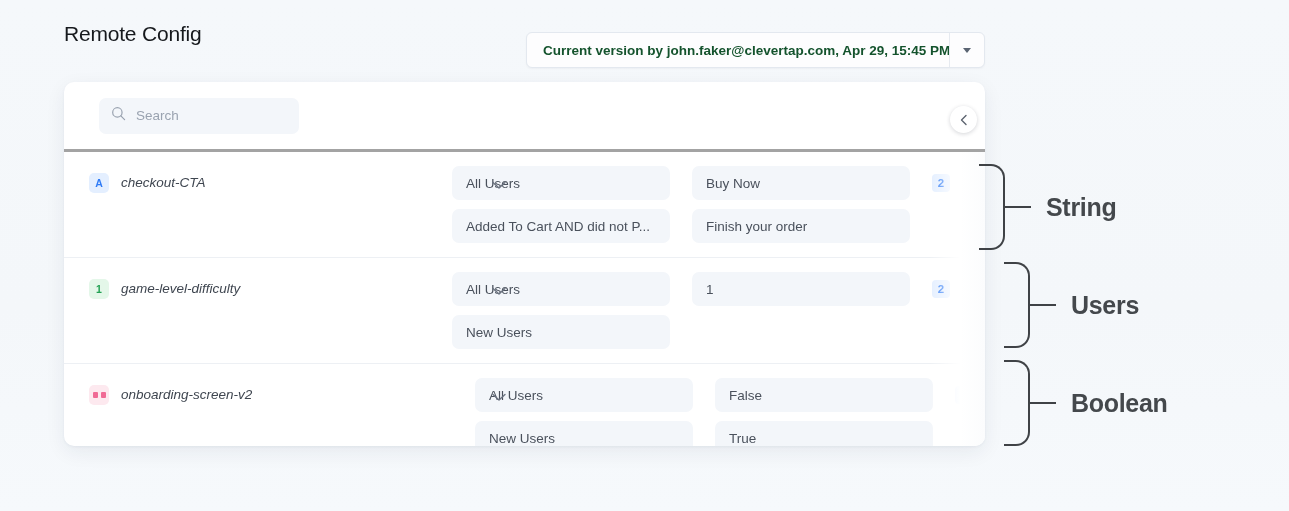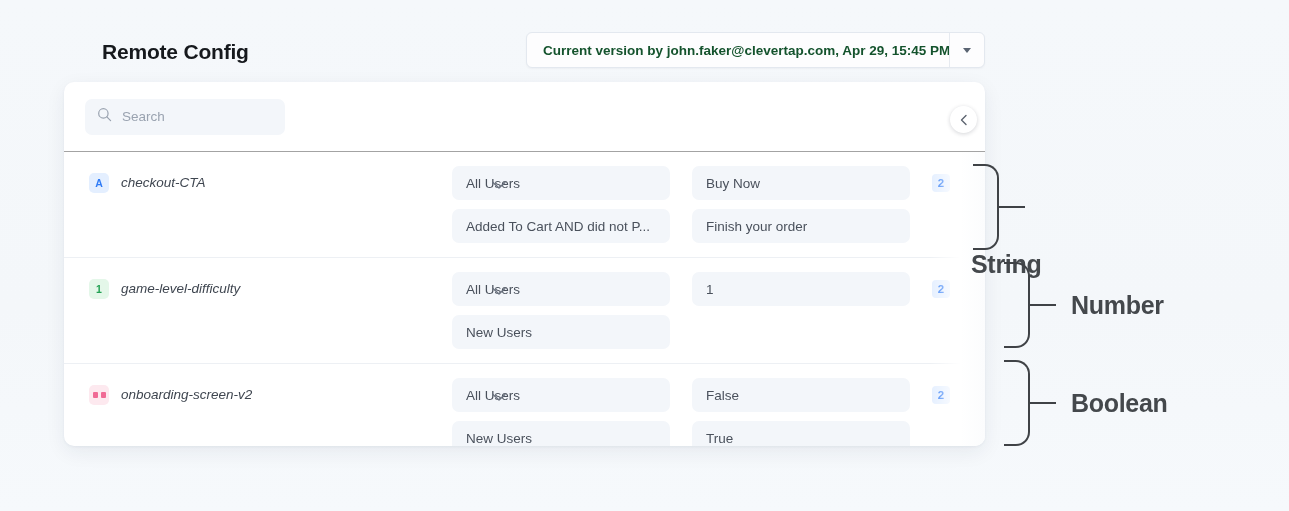--- a/index.html
+++ b/index.html
@@ -10,24 +10,23 @@
     overflow: hidden;
   }
   .page {
     position: relative;
     width: 1289px; height: 511px;
     background: linear-gradient(180deg, #f5f8fb 0%, #f4f7fa 60%, #f6f9fc 100%);
   }
 
   
   .page-title {
-    position: absolute; left: 64px; top: 40px;
-    font-size: 21px; font-weight: bold; color: #16191d;
+    position: absolute; left: 64px; top: 22px;
+    font-size: 21px; font-weight: normal; color: #16191d;
     letter-spacing: -0.2px;
-    margin-left: 38px;
   }
   .version-select {
     position: absolute; left: 526px; top: 32px;
     width: 459px; height: 36px;
     display: flex; align-items: stretch;
     background: #fdfdfe;
     border: 1px solid #e3e8ef;
     border-radius: 6px;
     box-shadow: 0 1px 2px rgba(16,24,40,0.04);
   }
@@ -54,40 +53,40 @@
     position: absolute; left: 64px; top: 82px;
     width: 921px; height: 364px;
     background: #ffffff;
     border-radius: 10px;
     box-shadow: 0 6px 20px rgba(25,40,70,0.07), 0 1px 3px rgba(25,40,70,0.05);
     overflow: hidden;
   }
   .search-row {
     height: 70px;
     display: flex; align-items: center;
-    padding-left: 21px;
-    border-bottom: 1px solid #a3a3a3;
+    padding-left: 35px;
+    border-bottom: 3px solid #a3a3a3;
   }
   .search-box {
     width: 200px; height: 36px;
     background: #f3f6fa;
     border-radius: 7px;
     display: flex; align-items: center;
     padding: 0 12px;
     gap: 10px;
   }
   .search-box .ph { font-size: 13.5px; color: #9aa3b0; }
   .rows { position: relative; }
   .cfg-row {
     position: relative;
     display: flex;
     padding: 14px 0 14px 25px;
     border-bottom: 1px solid #edf0f4;
   }
-  .cfg-row:last-child { border-bottom: none; }
+  .cfg-row:last-child { border-bottom: none; gap: 23px; }
   .name-col {
     width: 363px;
     display: flex; align-items: flex-start; gap: 12px;
     padding-top: 7px;
   }
   .type-badge {
     width: 20px; height: 20px; flex: 0 0 20px;
     border-radius: 5px;
     display: flex; align-items: center; justify-content: center;
     font-size: 10.5px; font-weight: bold;
@@ -159,21 +158,21 @@
   }
   .brace-wrap { position: relative; display: flex; align-items: center; }
   .tick {
     width: 26px; height: 2px; background: #3f4246;
   }
   .anno-label {
     font-size: 25px; font-weight: bold; color: #44484c;
     letter-spacing: -0.3px;
     margin-left: 15px;
   }
-  .anno1 { left: 956px; top: 164px; flex-direction: column; }
+  .anno1 { left: 979px; top: 164px; }
   .anno2 { left: 1004px; top: 262px; }
   .anno3 { left: 1004px; top: 360px; }
 </style>
 </head>
 <body>
 
 <div class="page">
 
   <div class="page-title">Remote Config</div>
 
@@ -293,21 +292,21 @@
       <div class="tick"></div>
     </div>
     <div class="anno-label">String</div>
   </div>
 
   <div class="anno anno2">
     <div class="brace-wrap">
       <div class="brace" style="height:86px"></div>
       <div class="tick"></div>
     </div>
-    <div class="anno-label">Number</div>
+    <div class="anno-label">Users</div>
   </div>
 
   <div class="anno anno3">
     <div class="brace-wrap">
       <div class="brace" style="height:86px"></div>
       <div class="tick"></div>
     </div>
     <div class="anno-label">Boolean</div>
   </div>
 

